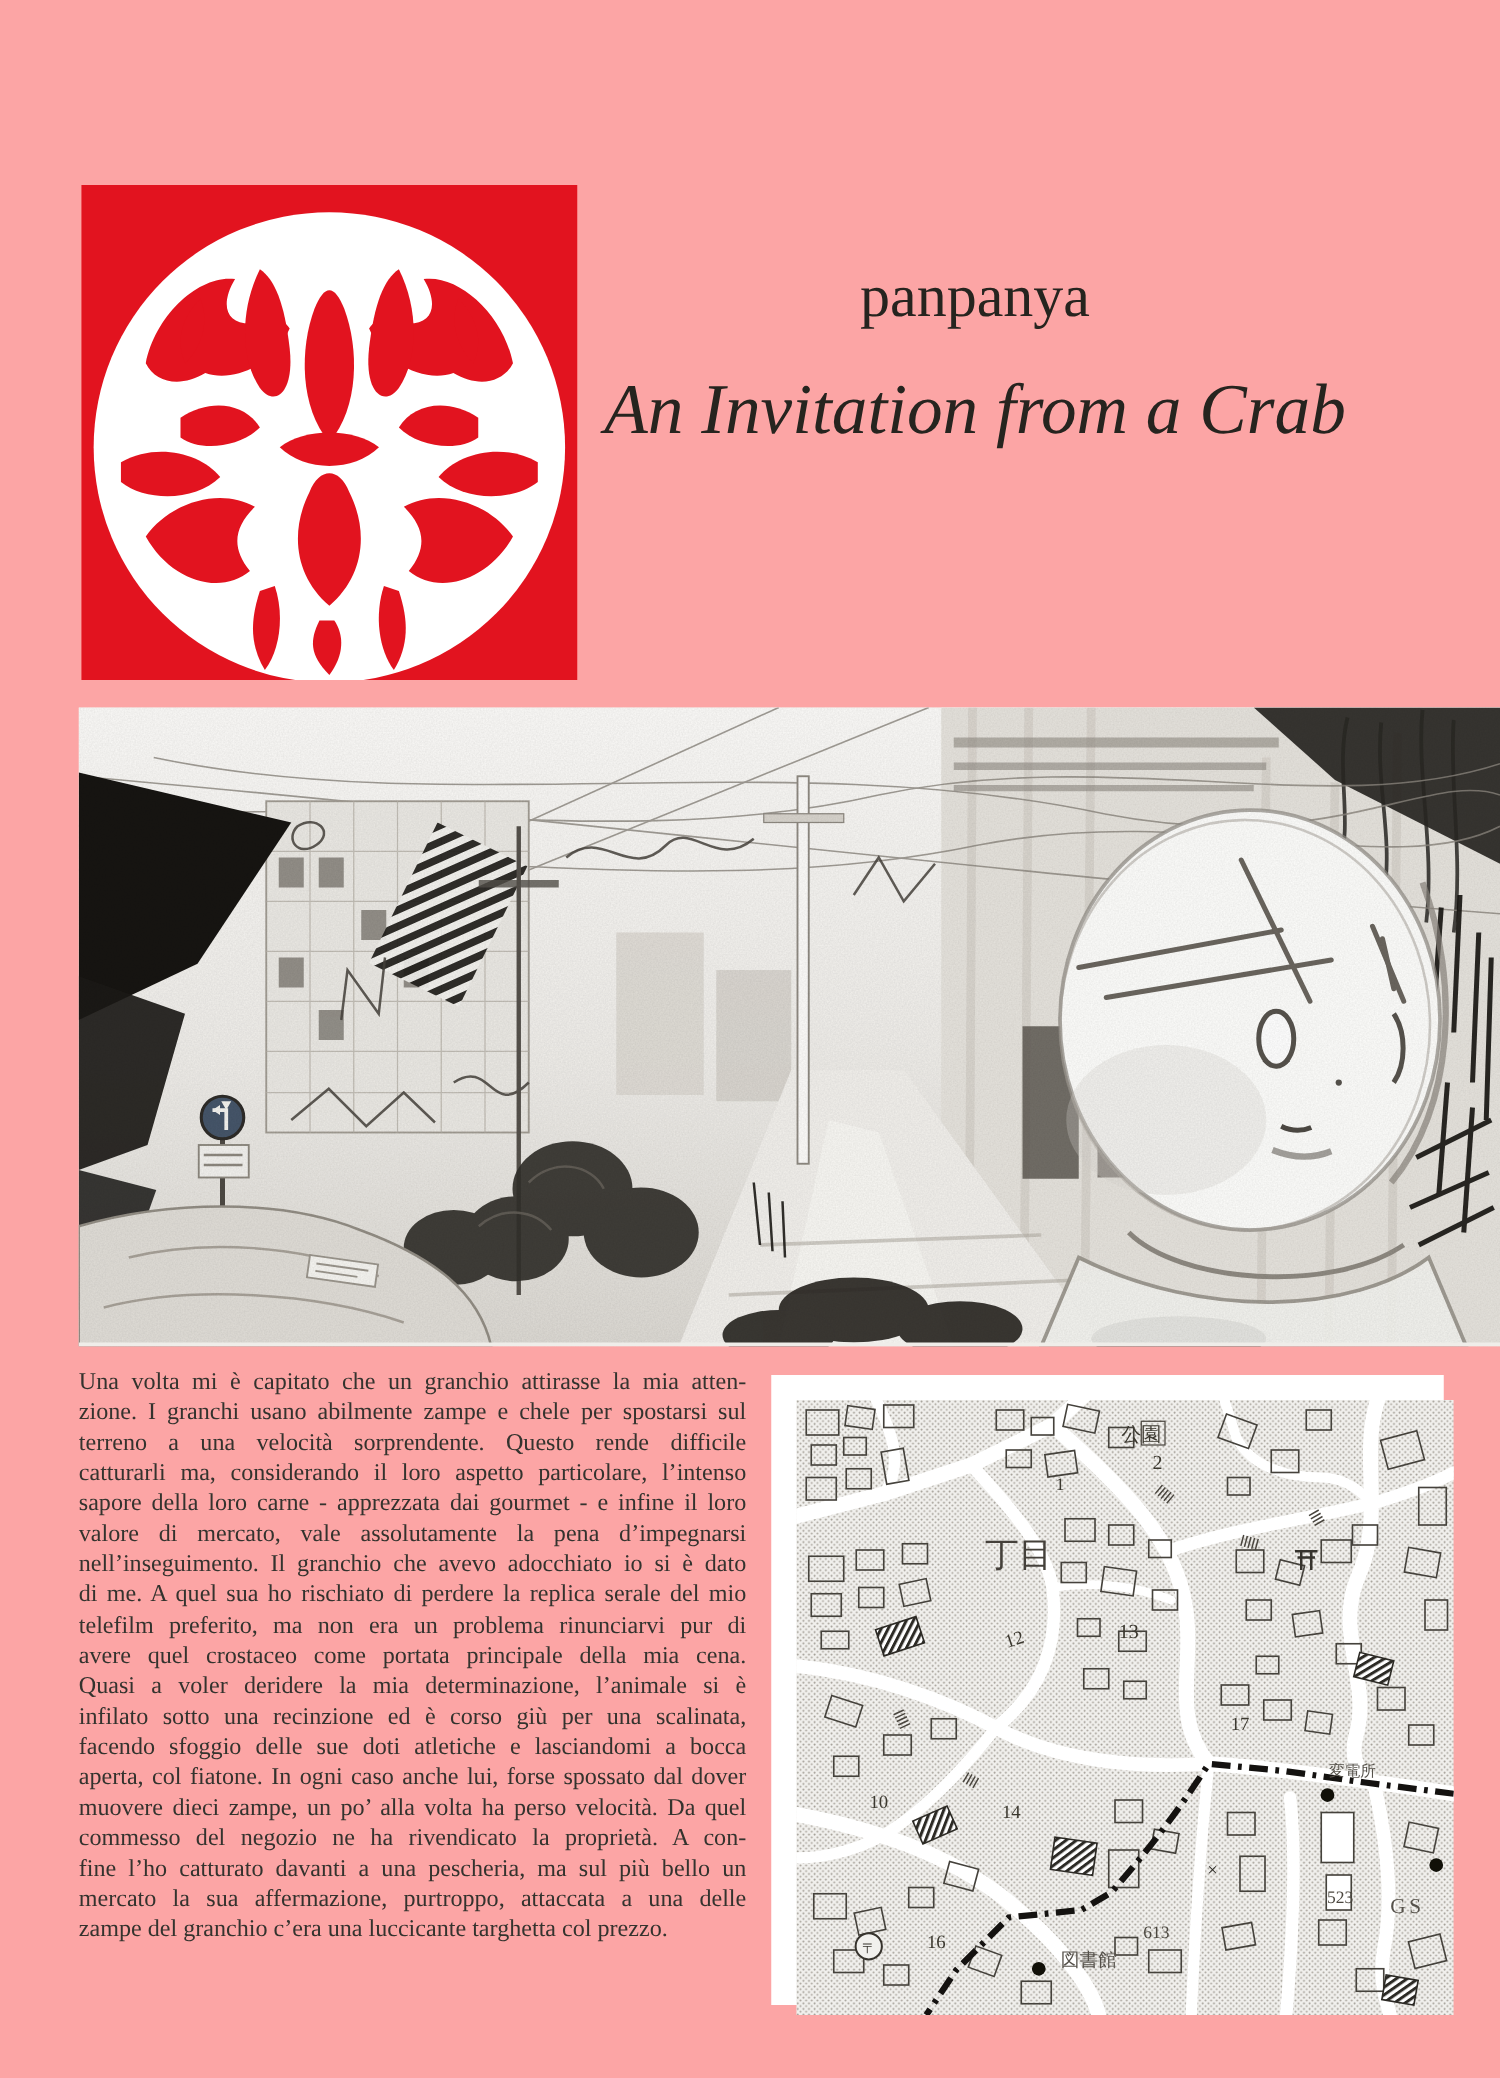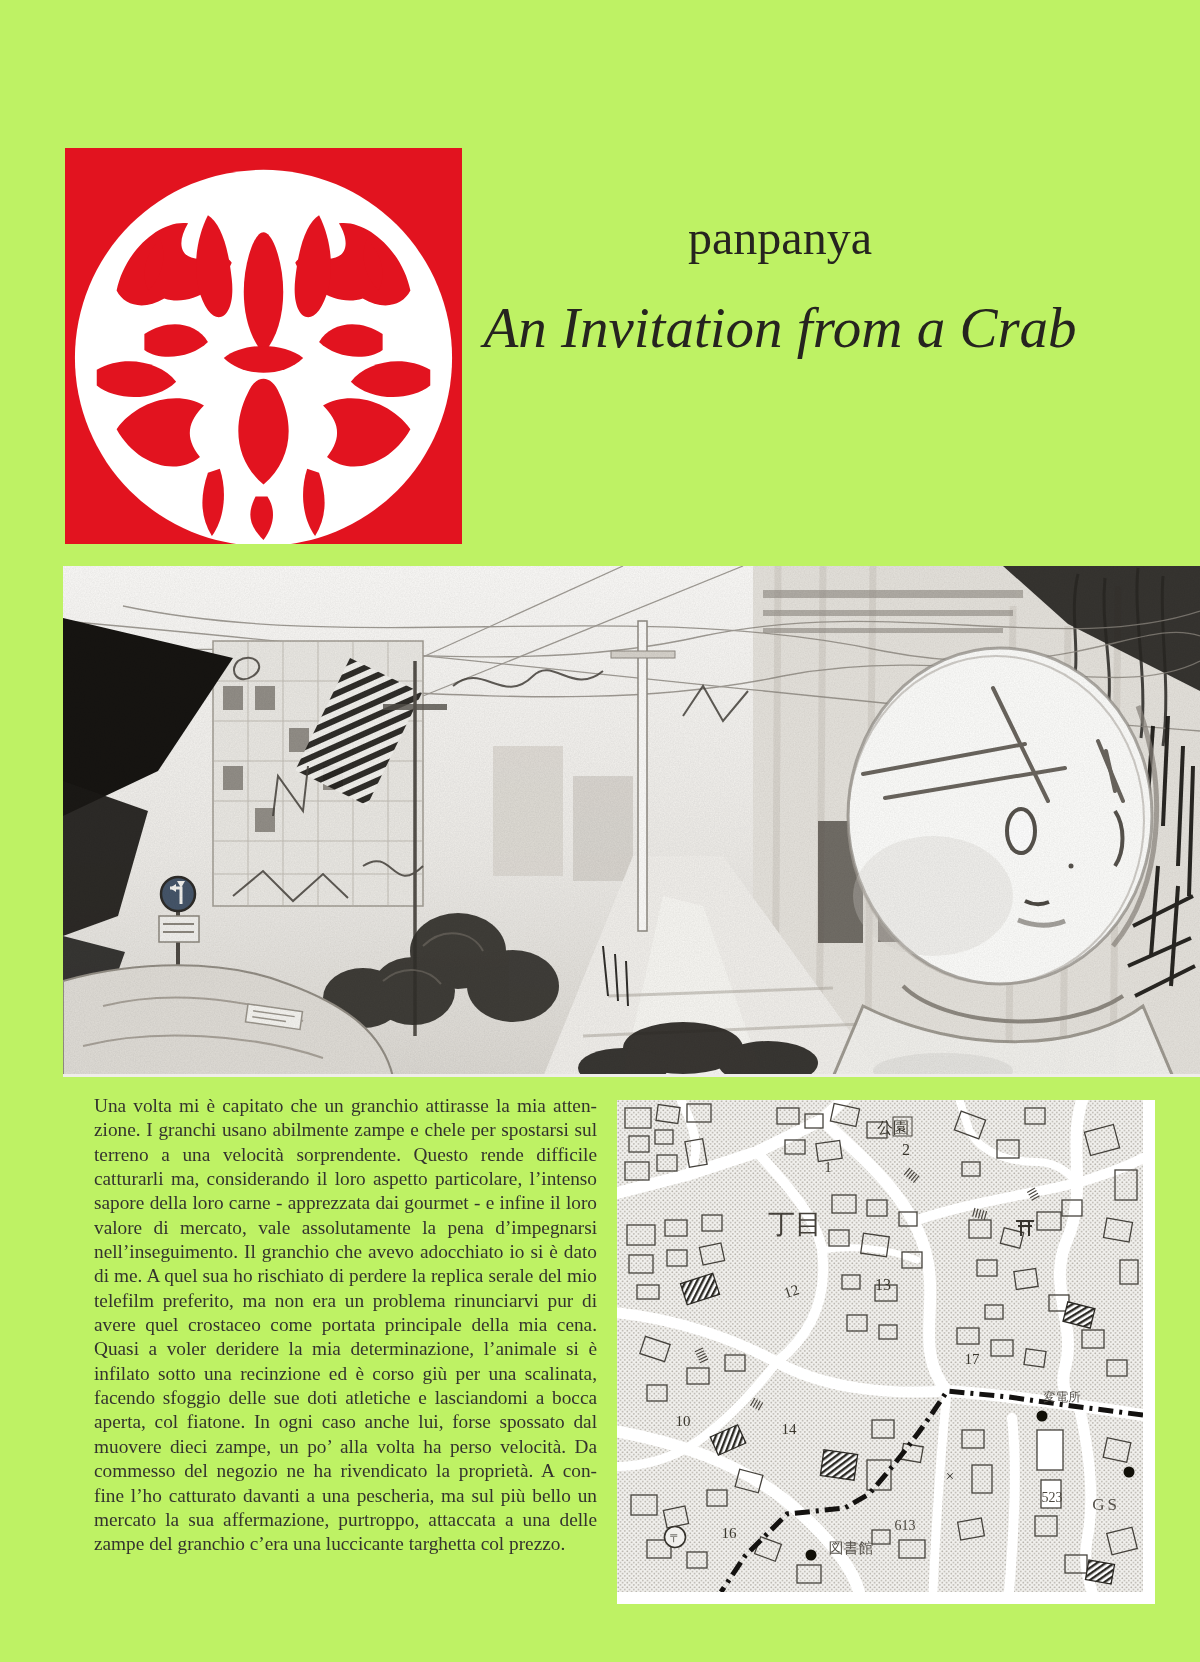--- a/index.html
+++ b/index.html
@@ -1,29 +1,29 @@
 <!DOCTYPE html>
 <html><head>
 <meta charset="utf-8">
 <style>
   html,body{margin:0;padding:0;}
   body{width:1200px;height:1662px;position:relative;font-family:"Liberation Serif",serif;}
-  .page{position:absolute;inset:0;width:1200px;height:1662px;background:#bef264;overflow:hidden;}
+  .page{position:absolute;inset:0;width:1200px;height:1662px;background:#fca5a5;overflow:hidden;}
   .logo{position:absolute;left:65px;top:148px;width:397px;height:396px;}
   .author{position:absolute;left:780px;top:213px;transform:translateX(-50%);
     font-size:48px;line-height:50px;color:#26241f;white-space:nowrap;}
   .booktitle{position:absolute;left:780px;top:297px;transform:translateX(-50%);
     font-size:57px;line-height:62px;color:#26241f;white-space:nowrap;font-style:italic;}
   .sketch{position:absolute;left:63px;top:566px;width:1137px;height:511px;background:#f6f5f2;}
   .story{position:absolute;left:63px;top:1094px;width:534px;color:#34332e;
     font-size:19.3px;line-height:24.35px;}
-  .story .line{text-align:justify;text-align-last:justify;height:24.35px;overflow:hidden;margin-left:31px;}
+  .story .line{text-align:justify;text-align-last:justify;height:24.35px;overflow:hidden;}
   .story .line.last{text-align-last:left;}
   .map-frame{position:absolute;left:617px;top:1100px;width:538px;height:504px;
-    background:#ffffff;box-sizing:border-box;padding:0;}
+    background:#ffffff;box-sizing:border-box;padding:20px;}
   .map-frame svg{display:block;}
   svg text{font-family:"Liberation Serif",serif;}
 </style>
 </head>
 <body>
 
 <div class="page">
 
   <svg class="logo" viewBox="0 0 100 100" preserveAspectRatio="none">
     <rect x="0" y="0" width="100" height="100" fill="#e2131f"></rect>

